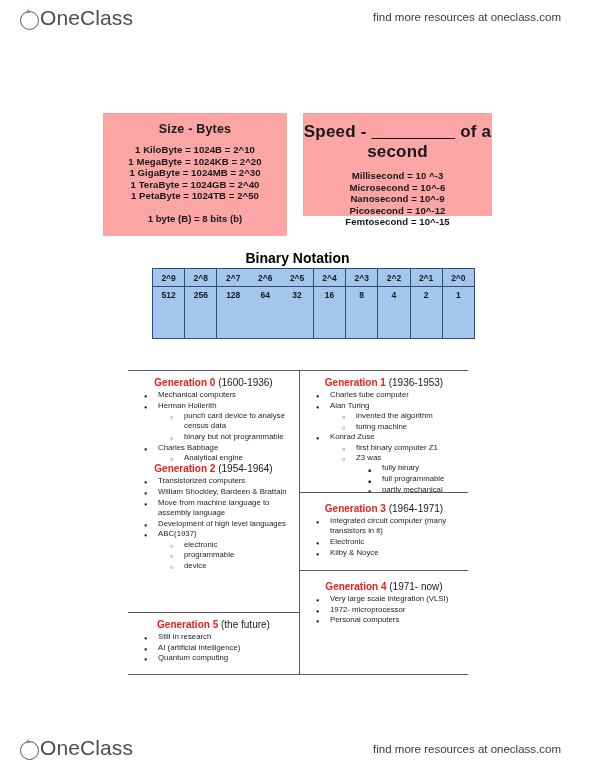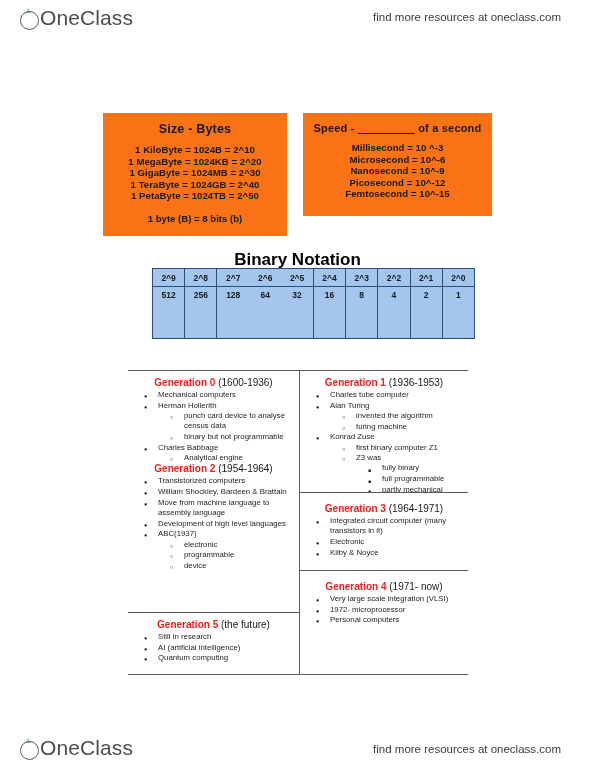--- a/index.html
+++ b/index.html
@@ -57,57 +57,57 @@
     font-size: 11.5px;
     color: #3a3a3a;
     font-family: "Liberation Sans", sans-serif;
   }
   .tagline-header { top: 11px; }
   .tagline-footer { top: 743px; }
 
   
   .blue-box {
     position: absolute;
-    background: #f97316;
+    background: #fca5a5;
     box-sizing: border-box;
     text-align: center;
     color: #16181a;
   }
   #size-box  { left: 103px; top: 113px; width: 184px; height: 123px; }
   #speed-box { left: 303px; top: 113px; width: 189px; height: 103px; }
 
   .box-title {
     font-weight: bold;
     font-size: 12.5px;
     margin-top: 9px;
     margin-bottom: 8px;
     letter-spacing: 0.2px;
   }
-  #speed-box .box-title { font-size: 11px; }
+  #speed-box .box-title { font-size: 17px; }
   .box-line {
     font-weight: bold;
     font-size: 9.6px;
     line-height: 11.6px;
     letter-spacing: 0.05px;
   }
   .box-note {
     font-weight: bold;
     font-size: 9.6px;
     margin-top: 11px;
   }
   .blank-line { text-decoration: underline; letter-spacing: 1px; }
 
   
   #binary-title {
     position: absolute;
     left: 0; right: 0;
     top: 250px;
     text-align: center;
     font-weight: bold;
-    font-size: 17px;
+    font-size: 14px;
   }
   #binary-table {
     position: absolute;
     left: 152px;
     top: 268px;
     width: 323px;
     border-collapse: collapse;
     table-layout: fixed;
     background: #A4C6EE;
   }

